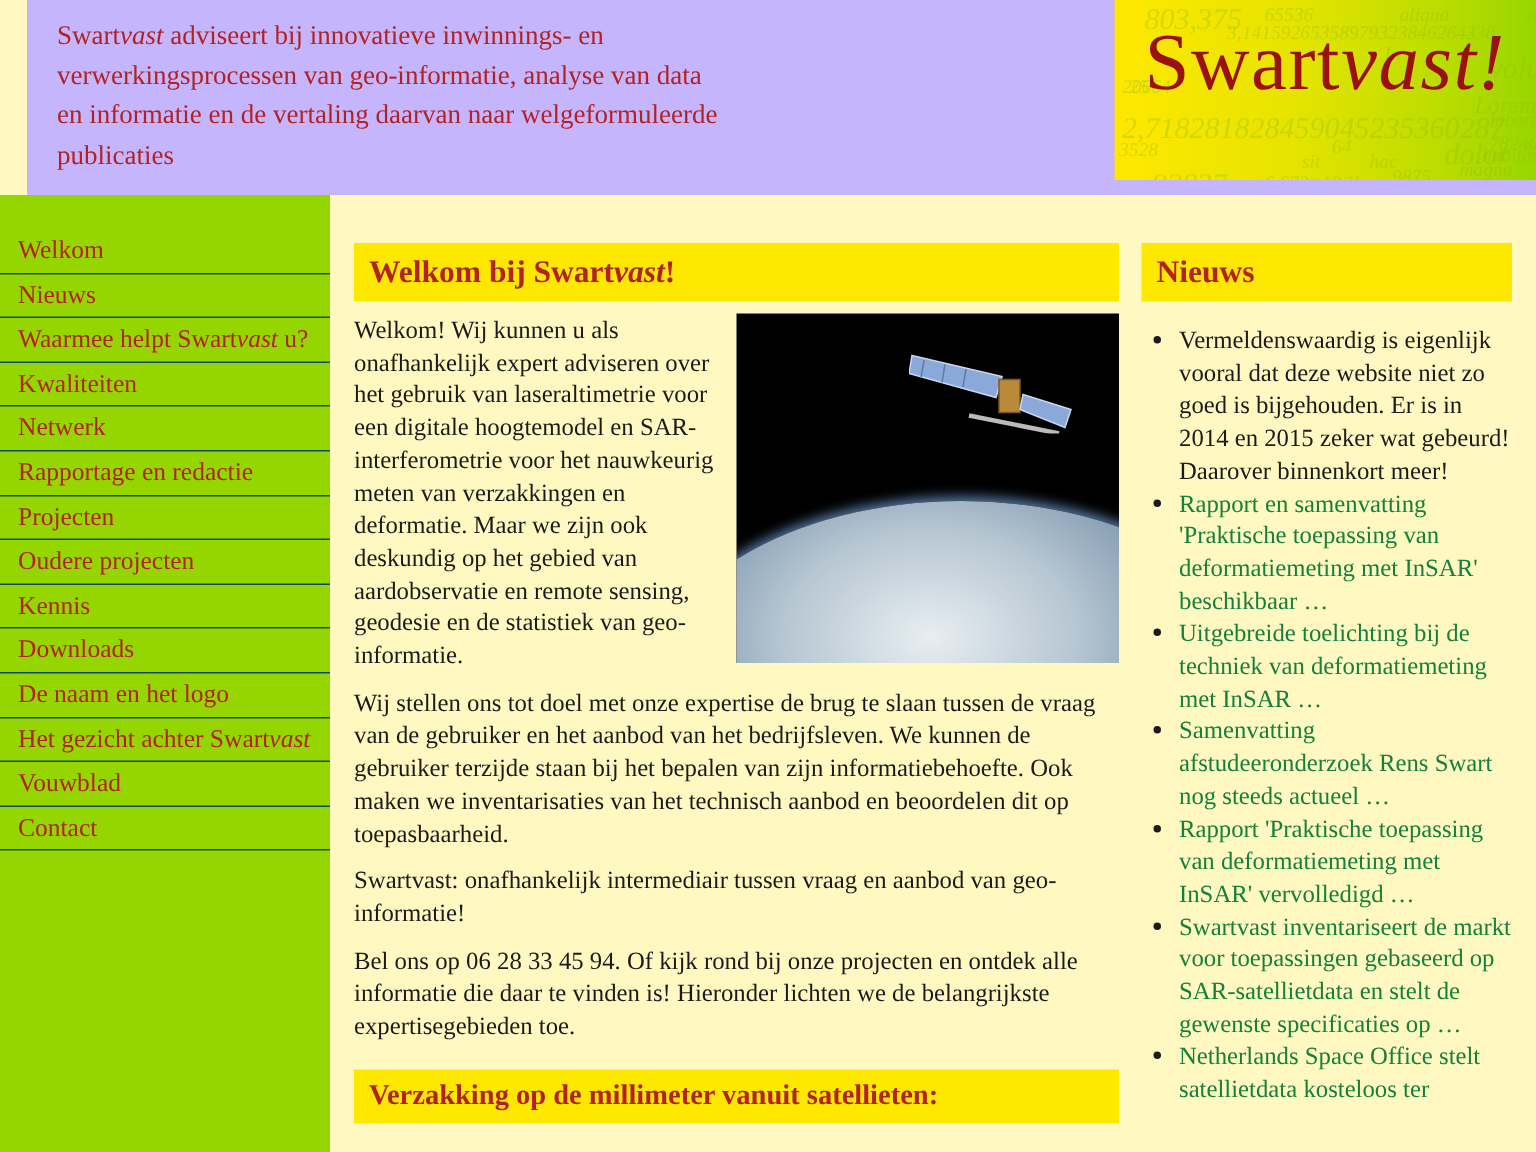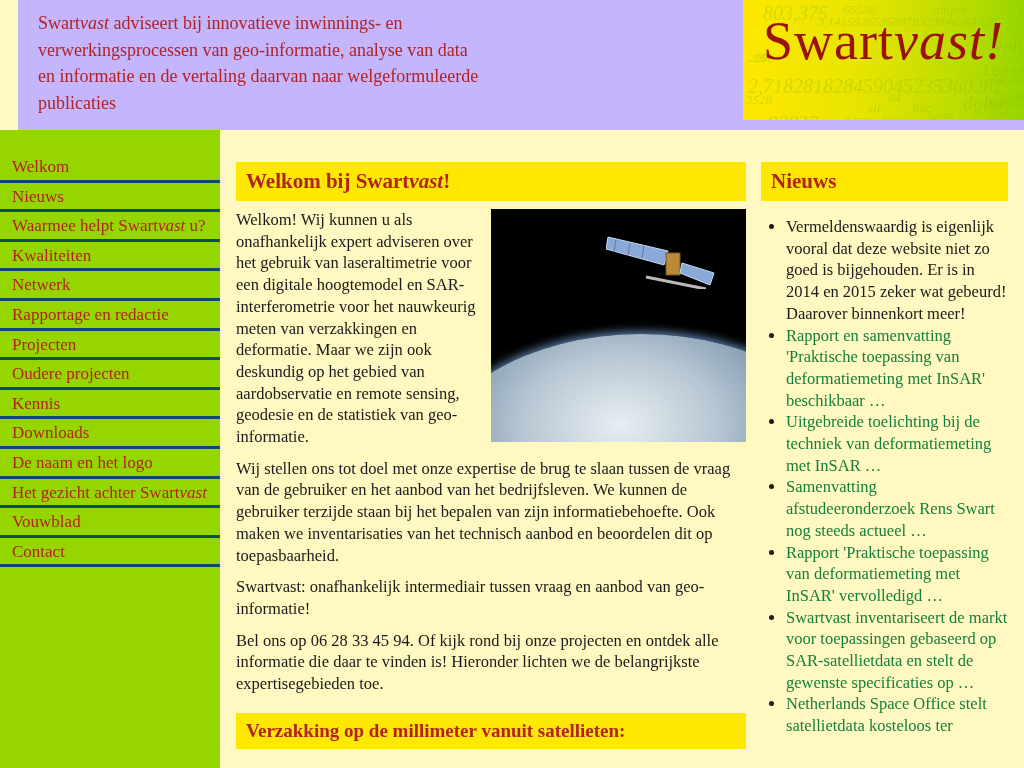--- a/index.html
+++ b/index.html
@@ -5,21 +5,21 @@
   * { box-sizing: border-box; margin: 0; padding: 0; }
   html, body { width: 1024px; height: 768px; overflow: hidden; }
   body { background: #fff8c0; font-family: "DejaVu Serif", "Liberation Serif", serif; color: #1a1a1a; position: relative; }
   .header { position: absolute; left: 18px; top: 0; width: 1024px; height: 130px; background: #c4b5fd; }
   .tagline { position: absolute; left: 20px; top: 10px; width: 450px; font-family: "Liberation Serif", serif; font-size: 18px; line-height: 26.5px; color: #b22222; }
   .tagline i, .logo i, .nav i, h2 i { font-style: italic; }
   .logo-box { position: absolute; left: 725px; top: 0; width: 299px; height: 120px; background: linear-gradient(90deg, #ffe800 0%, #e6e400 40%, #b8dc00 75%, #8dd400 100%); overflow: hidden; }
   .logo-bg { position: absolute; font-family: "Liberation Serif", serif; font-style: italic; color: rgba(150,190,0,0.35); font-size: 15px; white-space: nowrap; }
   .logo { position: absolute; left: 20px; top: 10px; font-family: "Liberation Serif", serif; font-size: 54px; color: #9b1010; letter-spacing: 1px; }
   .sidebar { position: absolute; left: 0; top: 130px; width: 220px; height: 638px; background: #96d600; padding-top: 23px; }
-  .nav-item { display: block; height: 29.6px; line-height: 28px; padding-left: 12px; font-family: "Liberation Serif", serif; font-size: 17px; color: #b22222; border-bottom: 3px solid #0c4a6e; text-decoration: none; white-space: nowrap; }
+  .nav-item { display: block; height: 29.6px; line-height: 28px; padding-left: 12px; font-family: "Liberation Serif", serif; font-size: 17px; color: #b22222; border-bottom: 1px solid #0c4a6e; text-decoration: none; white-space: nowrap; }
   .main { position: absolute; left: 236px; top: 162px; width: 510px; }
   h2 { background: #ffe800; color: #b22222; font-family: "Liberation Serif", serif; font-weight: bold; font-size: 21px; height: 39px; line-height: 39px; padding-left: 10px; }
   .content { margin-top: 8px; font-family: "Liberation Serif", serif; font-size: 16.5px; line-height: 21.7px; color: #1a1a1a; }
   .content p { margin-bottom: 10px; }
   .figure { float: right; width: 255px; margin-left: 2px; text-align: center; }
   .sat-img { width: 255px; height: 233px; background: #000; position: relative; overflow: hidden; }
   .earth { position: absolute; left: -60px; top: 125px; width: 420px; height: 260px; border-radius: 50% 50% 0 0; background: radial-gradient(ellipse at 45% 35%, #e8eef2 0%, #b6c6d2 30%, #6f8aa4 60%, #3d5676 100%); box-shadow: 0 -3px 8px rgba(120,170,230,0.7); }
   .satellite { position: absolute; left: 115px; top: 20px; width: 110px; height: 60px; }
   .caption { font-size: 15px; line-height: 21px; margin-top: 4px; padding: 0 4px; }
   h2.sub { margin-top: 18px; height: 36px; line-height: 36px; font-size: 19px; }

